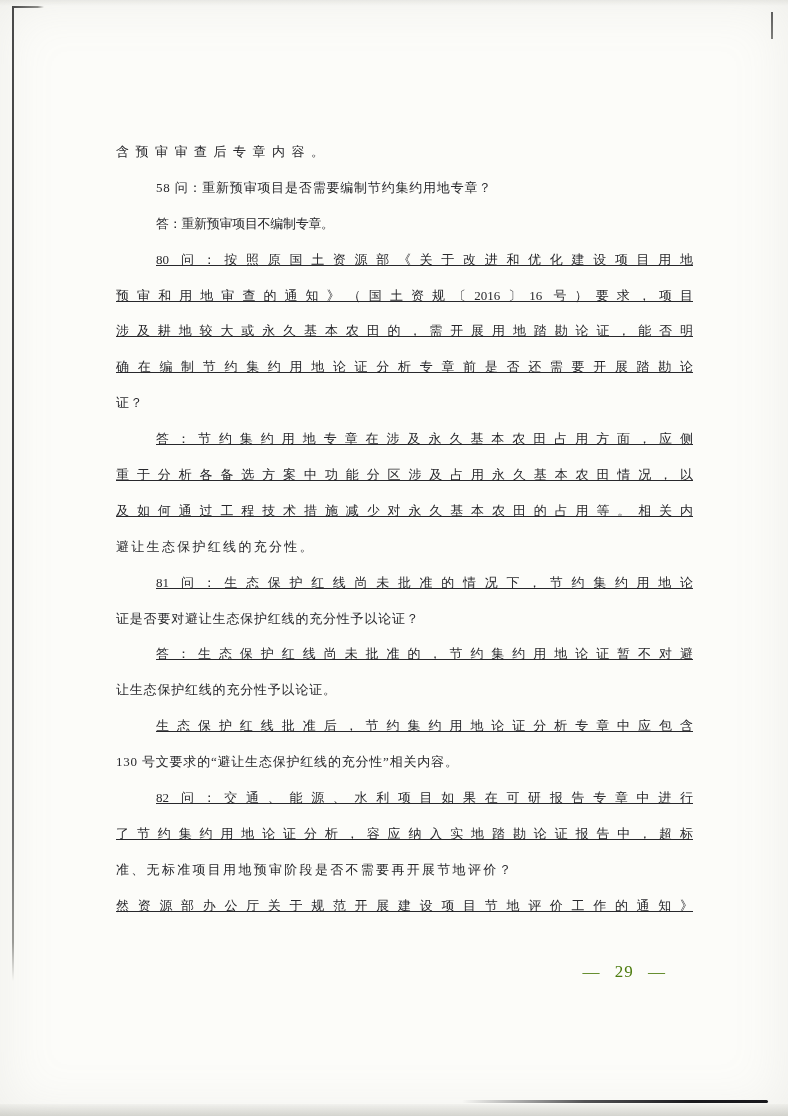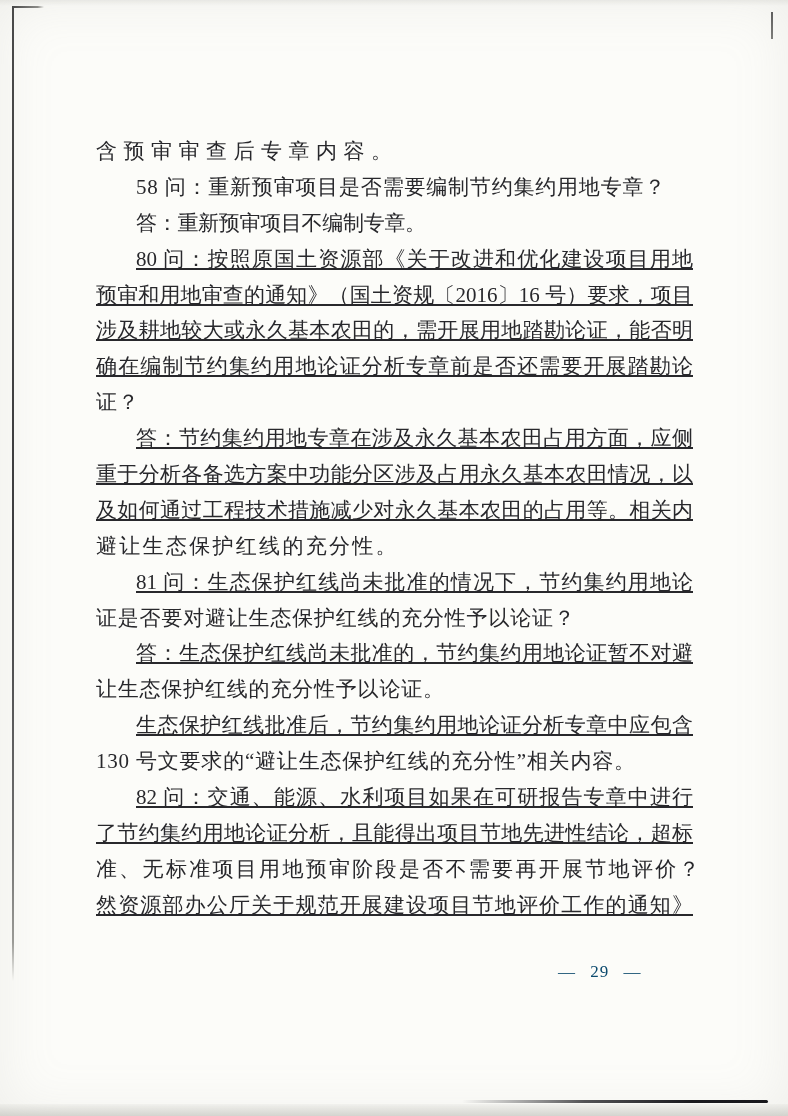--- a/index.html
+++ b/index.html
@@ -11,48 +11,49 @@
     overflow:hidden;
     font-family:"Liberation Serif","DejaVu Serif",serif;
     color:#28282c;
     box-shadow: inset 0 0 55px rgba(158,158,150,0.14);
   }
   .doc {
     position:absolute;
     left:96px; top:134px; width:597px;
   }
   .line {
-    font-size:21px;
+    font-size:13px;
     line-height:35.9px;
     height:35.9px;
     white-space:nowrap;
     letter-spacing:0.8px;
     font-weight:500;
     text-rendering:optimizeLegibility;
+    margin-left:20px;
   }
   .line.justify {
     white-space:normal;
     letter-spacing:0;
     text-align:justify;
     text-align-last:justify;
     text-justify:inter-character;
     text-decoration:underline;
   }
   .line.indent { text-indent:40px; }
   .line.loose  { letter-spacing:6.5px; }
   .line.semi   { letter-spacing:2.3px; }
   .line.tight  { letter-spacing:-0.3px; }
   .footer {
     position:absolute;
     top:962px; left:558px; width:108px;
-    text-align:left;
+    text-align:right;
     font-size:17px;
     letter-spacing:1px;
     word-spacing:9px;
-    color:#0c4a6e;
+    color:#4d7c0f;
   }
   
   .edge-left {
     position:absolute; left:12px; top:6px; width:2px; height:975px;
     background:linear-gradient(to bottom,
       #4a4a4a 0%, #3d3d3f 55%, #6e6e6e 85%, #9a9a96 96%, rgba(150,150,145,0) 100%);
   }
   .edge-top {
     position:absolute; left:12px; top:6px; width:32px; height:2px;
     background:linear-gradient(to right, #474747, #8c8c88 80%, rgba(140,140,135,0));
@@ -98,21 +99,21 @@
       <div class="line justify">重于分析各备选方案中功能分区涉及占用永久基本农田情况，以</div>
       <div class="line justify">及如何通过工程技术措施减少对永久基本农田的占用等。相关内</div>
       <div class="line semi">避让生态保护红线的充分性。</div>
       <div class="line justify indent">81 问：生态保护红线尚未批准的情况下，节约集约用地论</div>
       <div class="line">证是否要对避让生态保护红线的充分性予以论证？</div>
       <div class="line justify indent">答：生态保护红线尚未批准的，节约集约用地论证暂不对避</div>
       <div class="line">让生态保护红线的充分性予以论证。</div>
       <div class="line justify indent">生态保护红线批准后，节约集约用地论证分析专章中应包含</div>
       <div class="line">130 号文要求的“避让生态保护红线的充分性”相关内容。</div>
       <div class="line justify indent">82 问：交通、能源、水利项目如果在可研报告专章中进行</div>
-      <div class="line justify">了节约集约用地论证分析，且能得出项目节地先进性结论，超标</div>
+      <div class="line justify">了节约集约用地论证分析，容应纳入实地踏勘论证报告中，超标</div>
       <div class="line semi">准、无标准项目用地预审阶段是否不需要再开展节地评价？</div>
       <div class="line justify">然资源部办公厅关于规范开展建设项目节地评价工作的通知》</div>
     </div>
 
   <div class="footer">— 29 —</div>
 
   <div class="scanline-bottom"></div>
   <div class="bottom-band"></div>
 </div>
 

